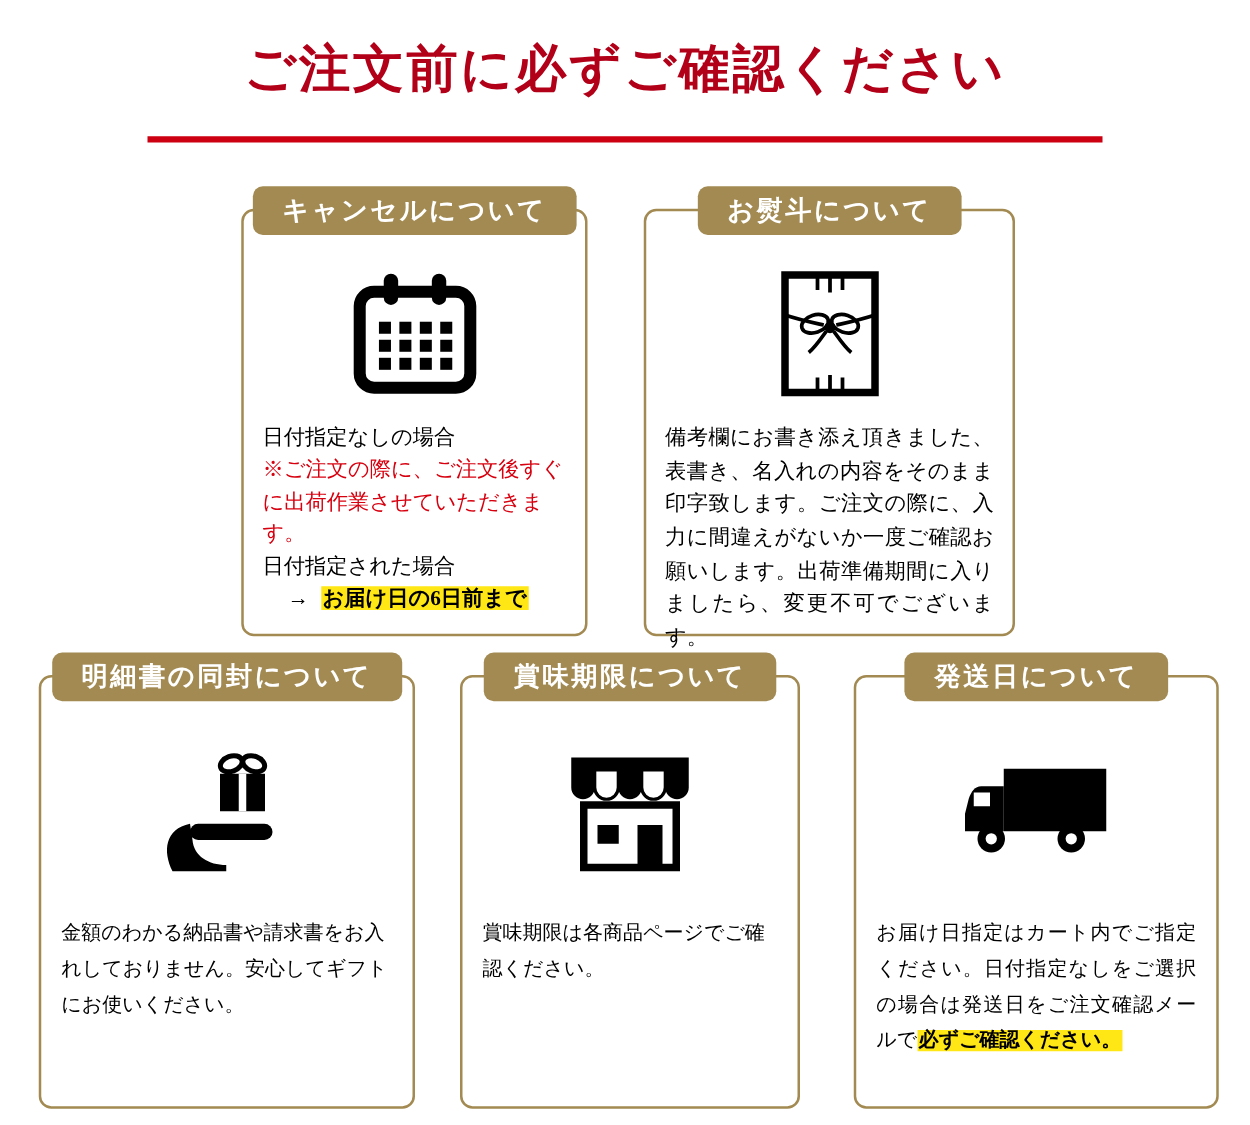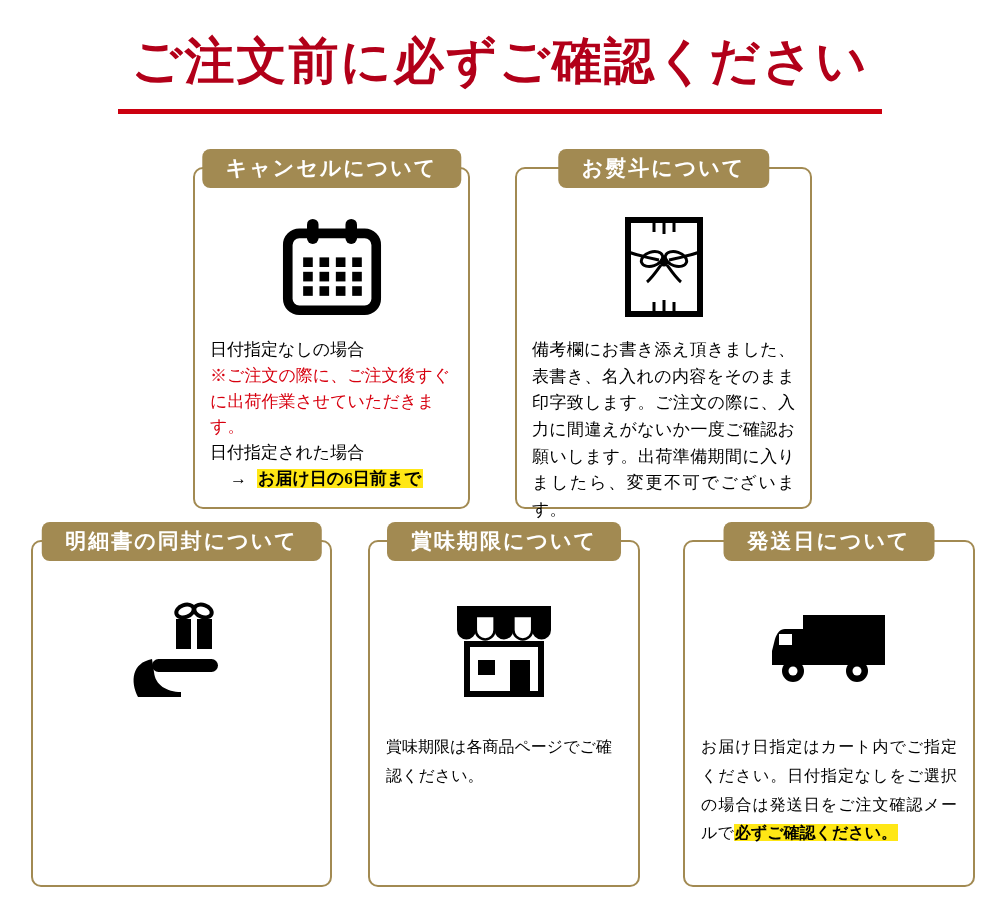--- a/index.html
+++ b/index.html
@@ -3,21 +3,21 @@
 <meta charset="utf-8">
 <style>
   html,body { margin:0; padding:0; background:#fff; }
   .page {
     position:relative; width:1000px; height:900px; margin:0 auto;
     background:#fff; overflow:hidden;
     font-family:"Liberation Serif","DejaVu Serif",serif; color:#000;
   }
   .title {
     position:absolute; top:28px; left:0; width:100%;
-    text-align:center; font-size:50px; font-weight:bold;
+    text-align:center; font-size:41px; font-weight:bold;
     color:var(--title-red,#b20019); letter-spacing:2px; white-space:nowrap;
   }
   .title-underline {
     position:absolute; top:109px; left:118px; width:764px; height:5px;
     background:var(--line-red,#cc0010);
   }
   .card {
     position:absolute; box-sizing:border-box; background:#fff;
     border:2px solid var(--gold,#a28a52); border-radius:10px;
   }
@@ -119,20 +119,23 @@
         <g fill="none" stroke="#000" stroke-width="4">
           <ellipse cx="61" cy="14" rx="9" ry="6" transform="rotate(-20 61 14)"></ellipse>
           <ellipse cx="79" cy="14" rx="9" ry="6" transform="rotate(20 79 14)"></ellipse>
         </g>
         <g fill="#000">
           <rect x="28" y="62" width="66" height="13" rx="6.5"></rect>
           <path d="M14,100 C6,84 8,66 28,62 L30,75 C31,88 43,95 57,95 L57,100 Z"></path>
         </g>
       </svg>
     </div>
+    <div class="card-body">
+      <p>金額のわかる納品書や請求書をお入れしておりません。安心してギフトにお使いください。</p>
+    </div>
   </div>
 
   <div class="card card-bot" id="card-expiry">
     <div class="badge">賞味期限について</div>
     <div class="icon-area">
       <svg viewBox="0 0 110 100" width="110" height="100" aria-hidden="true">
         <rect x="8" y="6" width="94" height="10" fill="#000"></rect>
         <path d="M8,16 h18.8 v14 a9.4,9.4 0 0 1 -18.8,0 Z" fill="#000"></path>
         <path d="M26.8,16 h18.8 v14 a9.4,9.4 0 0 1 -18.8,0 Z" fill="#fff" stroke="#000" stroke-width="2.5"></path>
         <path d="M45.6,16 h18.8 v14 a9.4,9.4 0 0 1 -18.8,0 Z" fill="#000"></path>

